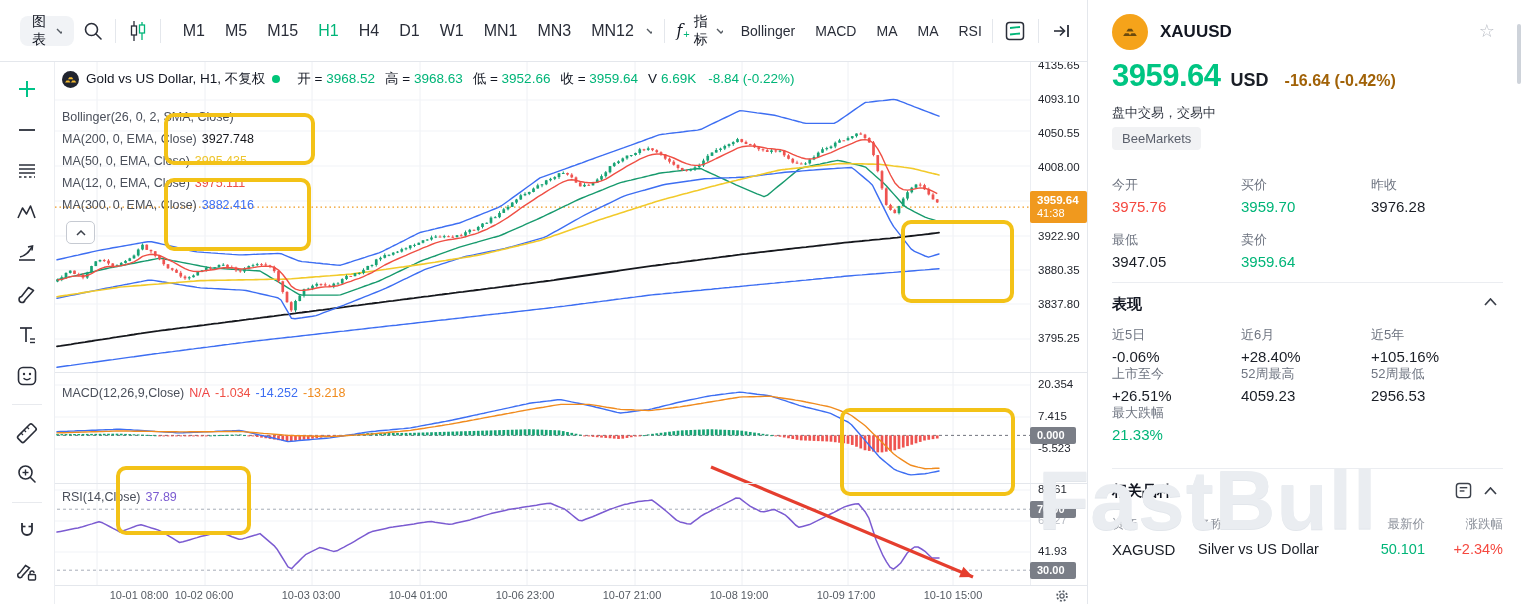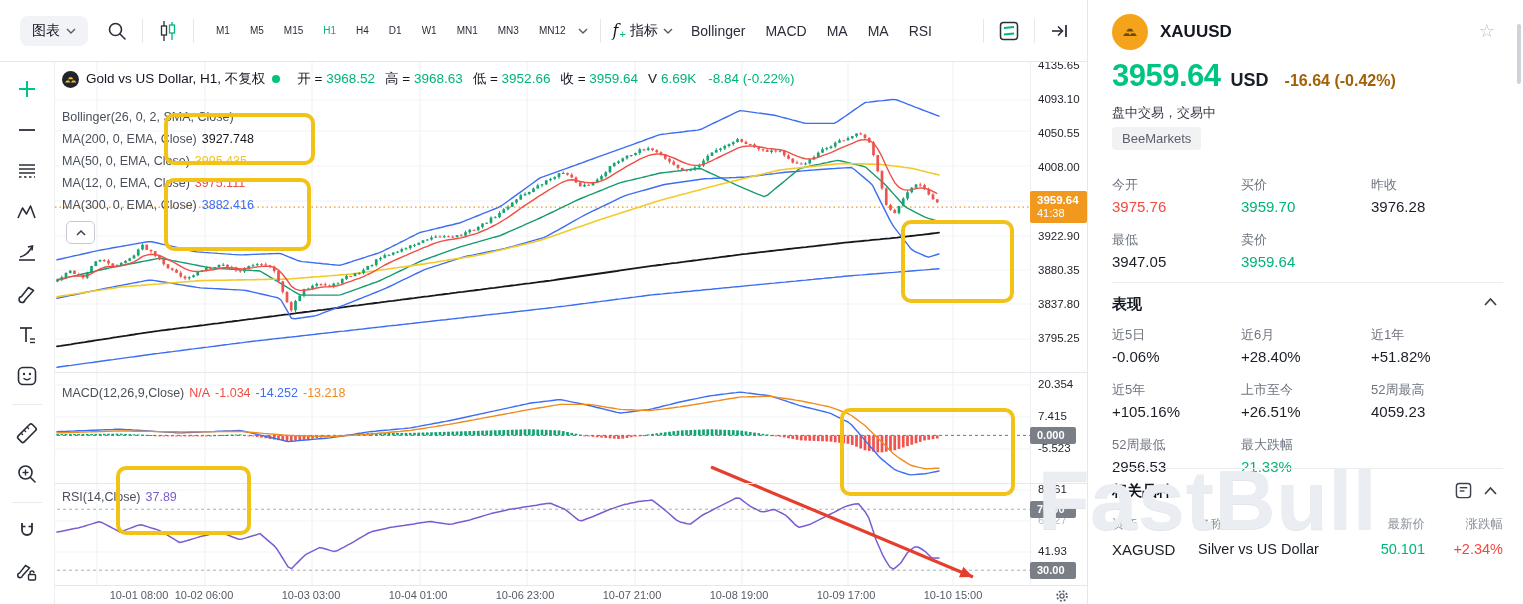--- a/index.html
+++ b/index.html
@@ -6,21 +6,21 @@
   #app{position:relative;width:1523px;height:604px;overflow:hidden;background:#fff;
        font-family:"Liberation Sans","DejaVu Sans",sans-serif;color:#131722;}
   
   .toolbar{position:absolute;left:0;top:0;width:1087px;height:62px;background:#fff;
            border-bottom:1px solid #e4e7ec;display:flex;align-items:center;padding-left:20px;
            box-sizing:border-box;z-index:10;}
   .tb-pill{display:flex;align-items:center;gap:6px;background:#f1f3f6;border-radius:8px;
            height:30px;padding:0 12px;font-size:14px;cursor:pointer;}
   .tb-ic{display:flex;align-items:center;justify-content:center;width:26px;height:26px;cursor:pointer;}
   .tb-div{width:1px;height:24px;background:#e4e7ec;margin:0 12px;}
-  .tf{font-size:10px;color:#2a2e39;margin:0 10px;cursor:pointer;white-space:nowrap;}
+  .tf{font-size:16px;color:#2a2e39;margin:0 10px;cursor:pointer;white-space:nowrap;}
   .tf.active{color:#00b578;}
   .ind-btn{font-size:14px;color:#2a2e39;margin:0 10px;cursor:pointer;white-space:nowrap;}
   .chev{display:inline-block;}
   
   .sidebar{position:absolute;left:0;top:62px;width:55px;height:542px;background:#fff;
            border-right:1px solid #eceef2;z-index:9;display:flex;flex-direction:column;
            align-items:center;padding-top:10px;box-sizing:border-box;}
   .sb-btn{width:34px;height:34px;display:flex;align-items:center;justify-content:center;
           cursor:pointer;margin-bottom:7px;flex:0 0 auto;}
   .sb-div{width:30px;height:1px;background:#e8eaee;margin:4px 0 11px 0;flex:0 0 auto;}
@@ -1046,32 +1046,28 @@
           <div class="vl" style="color: rgb(0, 181, 120);">3959.64</div>
         </div>
       </div>
     <div class="rp-divider" style="top:282px"></div>
     <div class="rp-sec-title" style="top:295px">表现</div>
     <div class="rp-sec-icons" style="top:298px">
       <svg width="13" height="8">
           <polyline points="1,7 6.5,1 12,7" fill="none" stroke="#3c414b" stroke-width="1.7"></polyline>
         </svg>
     </div>
-    <div class="rp-grid" id="perf-grid" style="top:326px;row-gap:16px;">
+    <div class="rp-grid" id="perf-grid" style="top:326px;">
         <div class="cell">
           <div class="lb">近5日</div>
           <div class="vl" style="color: rgb(26, 30, 38);">-0.06%</div>
         </div>
         <div class="cell">
           <div class="lb">近6月</div>
           <div class="vl" style="color: rgb(26, 30, 38);">+28.40%</div>
-        </div>
-        <div class="cell">
-          <div class="lb">近1年</div>
-          <div class="vl" style="color: rgb(26, 30, 38);">+51.82%</div>
         </div>
         <div class="cell">
           <div class="lb">近5年</div>
           <div class="vl" style="color: rgb(26, 30, 38);">+105.16%</div>
         </div>
         <div class="cell">
           <div class="lb">上市至今</div>
           <div class="vl" style="color: rgb(26, 30, 38);">+26.51%</div>
         </div>
         <div class="cell">

